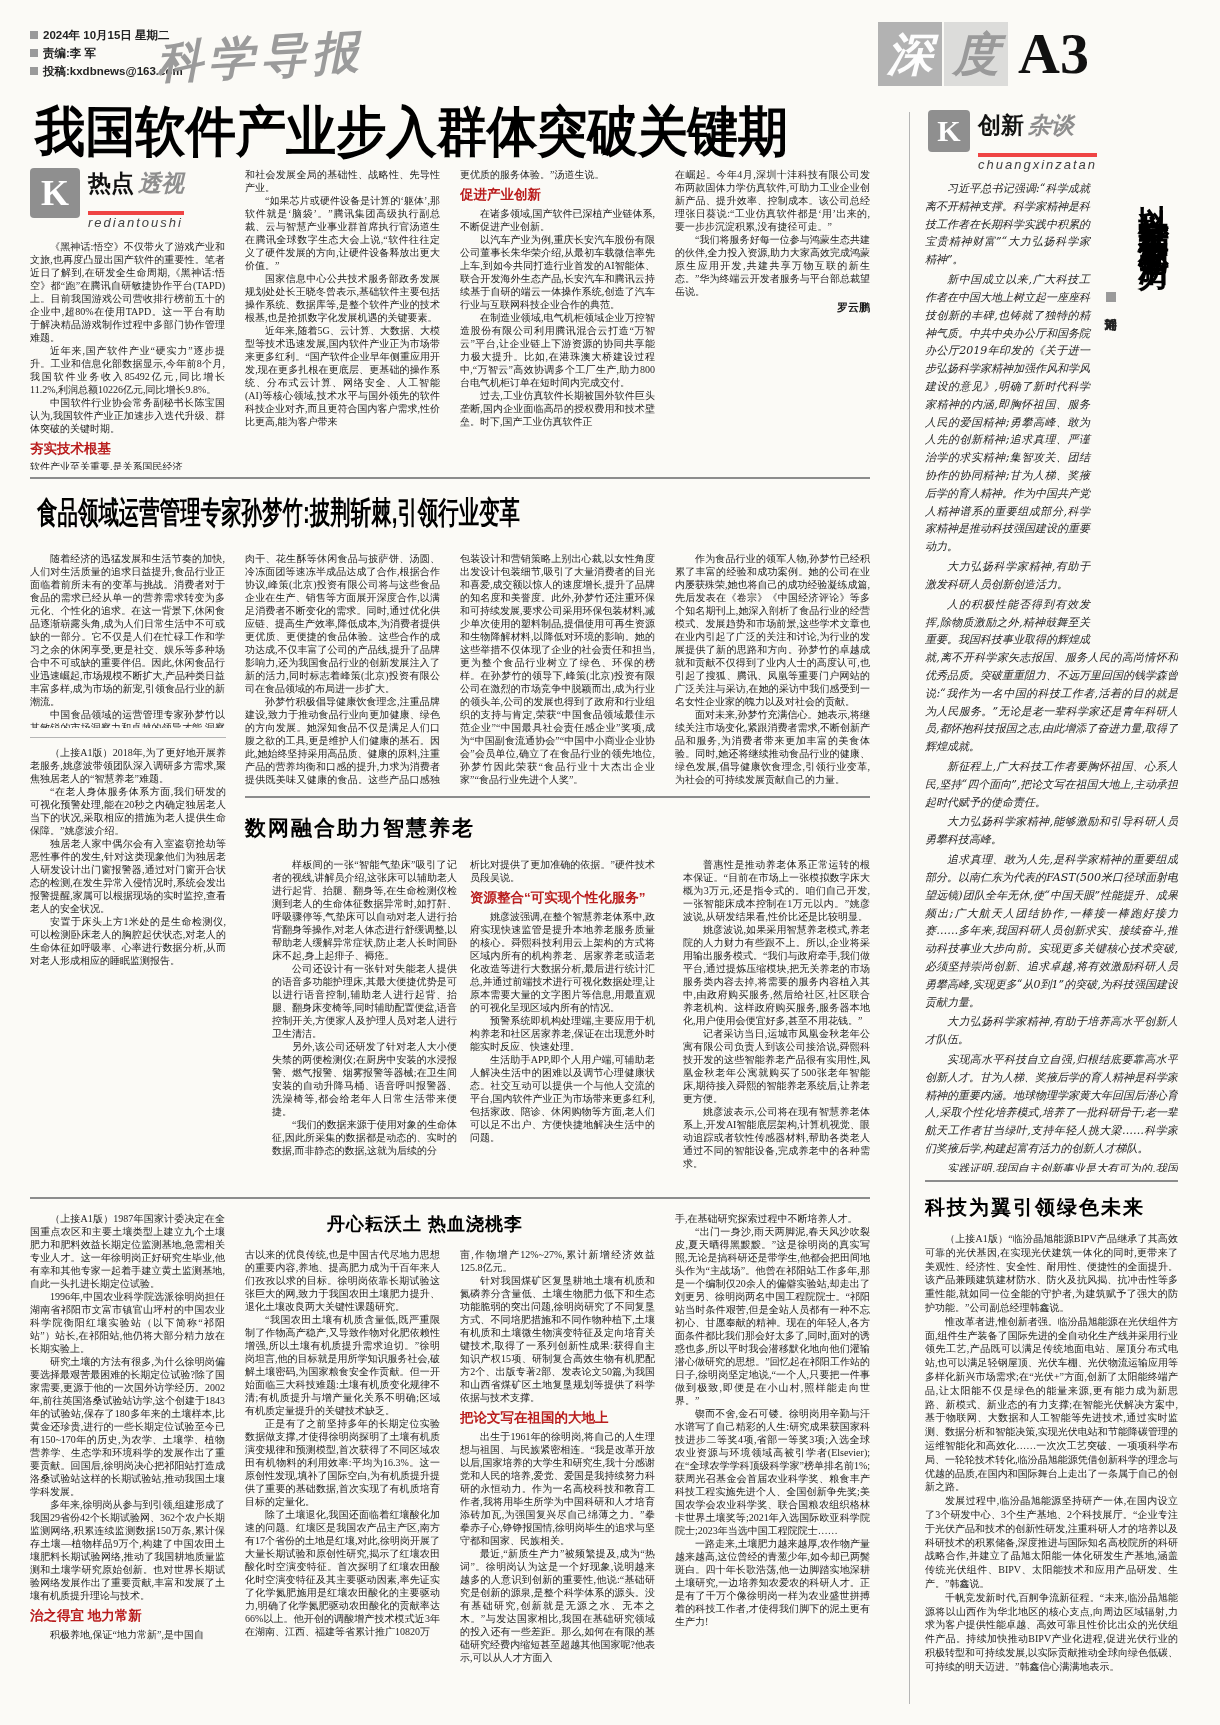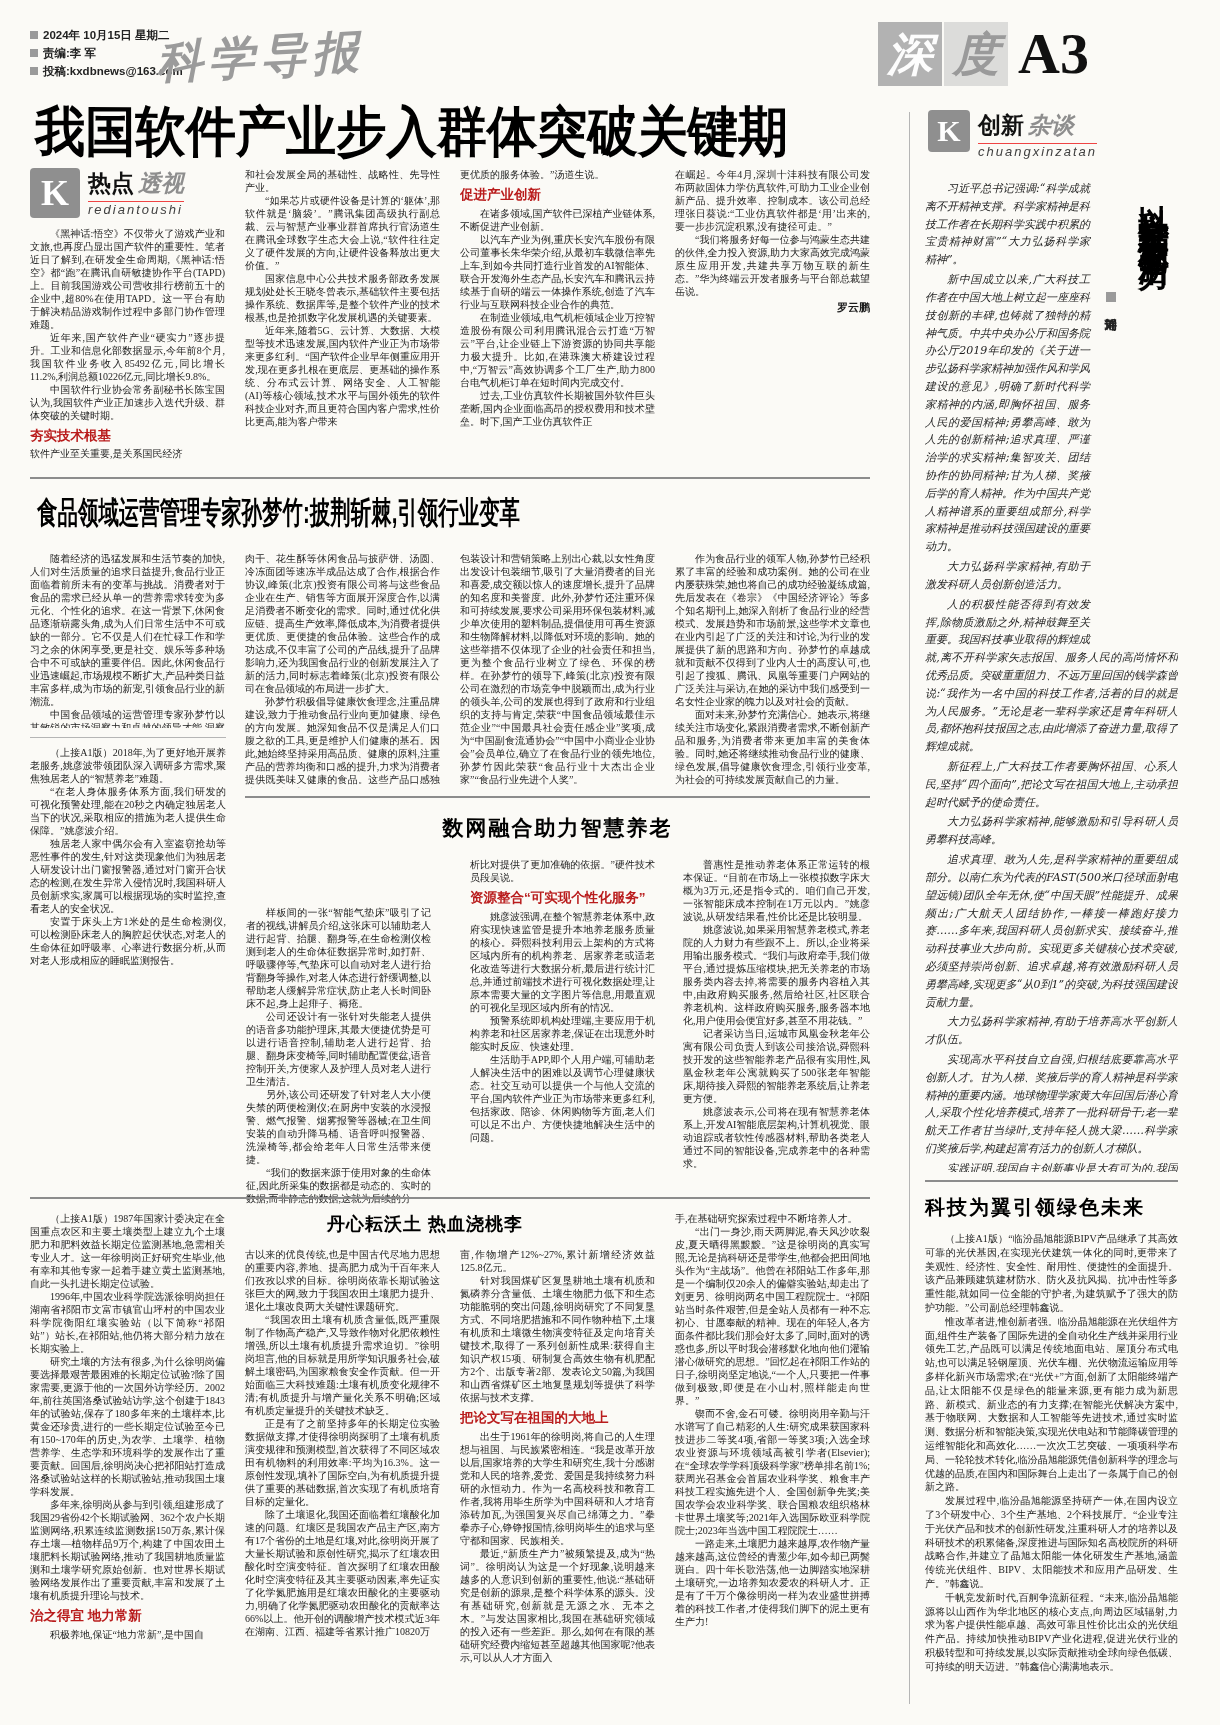--- a/index.html
+++ b/index.html
@@ -21,21 +21,21 @@
   .mainhead{font-size:54px;font-weight:900;letter-spacing:0;margin:0;white-space:nowrap;
             display:inline-block;transform:scaleX(.93);transform-origin:0 50%;color:#000;}
   .h2head{font-weight:900;color:#000;white-space:nowrap;display:inline-block;}
   .squeeze{transform:scaleX(.66);transform-origin:0 50%;}
   
   .secbadge{display:flex;align-items:flex-start;margin-bottom:8px;}
   .kbox{width:50px;height:50px;background:#8f8f8f;color:#fff;font-family:"Liberation Serif",serif;
         font-weight:bold;font-size:36px;text-align:center;line-height:50px;border-radius:4px;flex:0 0 auto;}
   .kbox.small{width:42px;height:42px;font-size:30px;line-height:42px;}
   .sb-right{margin-left:8px;}
-  .sb-title{white-space:nowrap;border-bottom:1px solid #ef4444;padding-bottom:2px;}
+  .sb-title{white-space:nowrap;border-bottom:4px solid #ef4444;padding-bottom:12px;}
   .sb-bold{font-weight:900;font-size:23px;color:#111;}
   .sb-script{font-family:"DejaVu Serif",serif;font-style:italic;font-weight:bold;font-size:23px;color:#8e8e8e;margin-left:4px;}
   .sb-pinyin{font-family:Liberation Sans, sans-serif;font-style:italic;font-size:13px;color:#404040;letter-spacing:2px;}
   
   .col{position:absolute;overflow:hidden;font-family:"Liberation Serif","DejaVu Serif",serif;
        font-size:10px;line-height:1.3;text-align:justify;color:#1d1d1d;}
   .col p{margin:0;text-indent:2em;}
   .col p.noindent{text-indent:0;}
   .col h4.subhead{font-family:"Liberation Sans",sans-serif;font-size:13.5px;font-weight:900;
                   margin:5px 0 3px;text-indent:0;color:#b91c1c;}
@@ -138,28 +138,28 @@
       <p>作为食品行业的领军人物,孙梦竹已经积累了丰富的经验和成功案例。她的公司在业内屡获殊荣,她也将自己的成功经验凝练成篇,先后发表在《卷宗》《中国经济评论》等多个知名期刊上,她深入剖析了食品行业的经营模式、发展趋势和市场前景,这些学术文章也在业内引起了广泛的关注和讨论,为行业的发展提供了新的思路和方向。孙梦竹的卓越成就和贡献不仅得到了业内人士的高度认可,也引起了搜狐、腾讯、凤凰等重要门户网站的广泛关注与采访,在她的采访中我们感受到一名女性企业家的魄力以及对社会的贡献。</p>
       <p>面对未来,孙梦竹充满信心。她表示,将继续关注市场变化,紧跟消费者需求,不断创新产品和服务,为消费者带来更加丰富的美食体验。同时,她还将继续推动食品行业的健康、绿色发展,倡导健康饮食理念,引领行业变革,为社会的可持续发展贡献自己的力量。</p>
     </div>
   </div>
 
 <div class="rule thin" style="left:30px;top:737px;width:196px;height:1px;"></div>
 <div class="col" style="left:30px;top:746px;width:196px;height:444px;">
     <div>
       <p>（上接A1版）2018年,为了更好地开展养老服务,姚彦波带领团队深入调研多方需求,聚焦独居老人的“智慧养老”难题。</p>
       <p>“在老人身体服务体系方面,我们研发的可视化预警处理,能在20秒之内确定独居老人当下的状况,采取相应的措施为老人提供生命保障。”姚彦波介绍。</p>
-      <p>独居老人家中偶尔会有入室盗窃抢劫等恶性事件的发生,针对这类现象他们为独居老人研发设计出门窗报警器,通过对门窗开合状态的检测,在发生异常入侵情况时,我国科研人员创新求实,家属可以根据现场的实时监控,查看老人的安全状况。</p>
+      <p>独居老人家中偶尔会有入室盗窃抢劫等恶性事件的发生,针对这类现象他们为独居老人研发设计出门窗报警器,通过对门窗开合状态的检测,在发生异常入侵情况时,系统会发出报警提醒,家属可以根据现场的实时监控,查看老人的安全状况。</p>
       <p>安置于床头上方1米处的是生命检测仪,可以检测卧床老人的胸腔起伏状态,对老人的生命体征如呼吸率、心率进行数据分析,从而对老人形成相应的睡眠监测报告。</p>
     </div>
   </div>
 
 <div class="rule" style="left:245px;top:796px;width:625px;height:2px;"></div>
-<h2 class="abs h2head" style="left:245px;top:814px;width:625px;text-align:center;font-size:21px;letter-spacing:2px;margin:0;">数网融合助力智慧养老</h2>
-<div class="col" style="left:246px;top:858px;width:185px;height:326px;margin-top:48px;">
+<h2 class="abs h2head" style="left:245px;top:814px;width:625px;text-align:left;font-size:21px;letter-spacing:2px;margin:0;">数网融合助力智慧养老</h2>
+<div class="col" style="left:272px;top:858px;width:185px;height:326px;">
     <div>
       <p>样板间的一张“智能气垫床”吸引了记者的视线,讲解员介绍,这张床可以辅助老人进行起背、抬腿、翻身等,在生命检测仪检测到老人的生命体征数据异常时,如打鼾、呼吸骤停等,气垫床可以自动对老人进行抬背翻身等操作,对老人体态进行舒缓调整,以帮助老人缓解异常症状,防止老人长时间卧床不起,身上起痱子、褥疮。</p>
       <p>公司还设计有一张针对失能老人提供的语音多功能护理床,其最大便捷优势是可以进行语音控制,辅助老人进行起背、抬腿、翻身床变椅等,同时辅助配置便盆,语音控制开关,方便家人及护理人员对老人进行卫生清洁。</p>
       <p>另外,该公司还研发了针对老人大小便失禁的两便检测仪;在厨房中安装的水浸报警、燃气报警、烟雾报警等器械;在卫生间安装的自动升降马桶、语音呼叫报警器、洗澡椅等,都会给老年人日常生活带来便捷。</p>
       <p>“我们的数据来源于使用对象的生命体征,因此所采集的数据都是动态的、实时的数据,而非静态的数据,这就为后续的分</p>
     </div>
   </div>
 <div class="col" style="left:470px;top:858px;width:185px;height:326px;">
     <div>
       <p class="noindent">析比对提供了更加准确的依据。”硬件技术员段吴说。</p>

